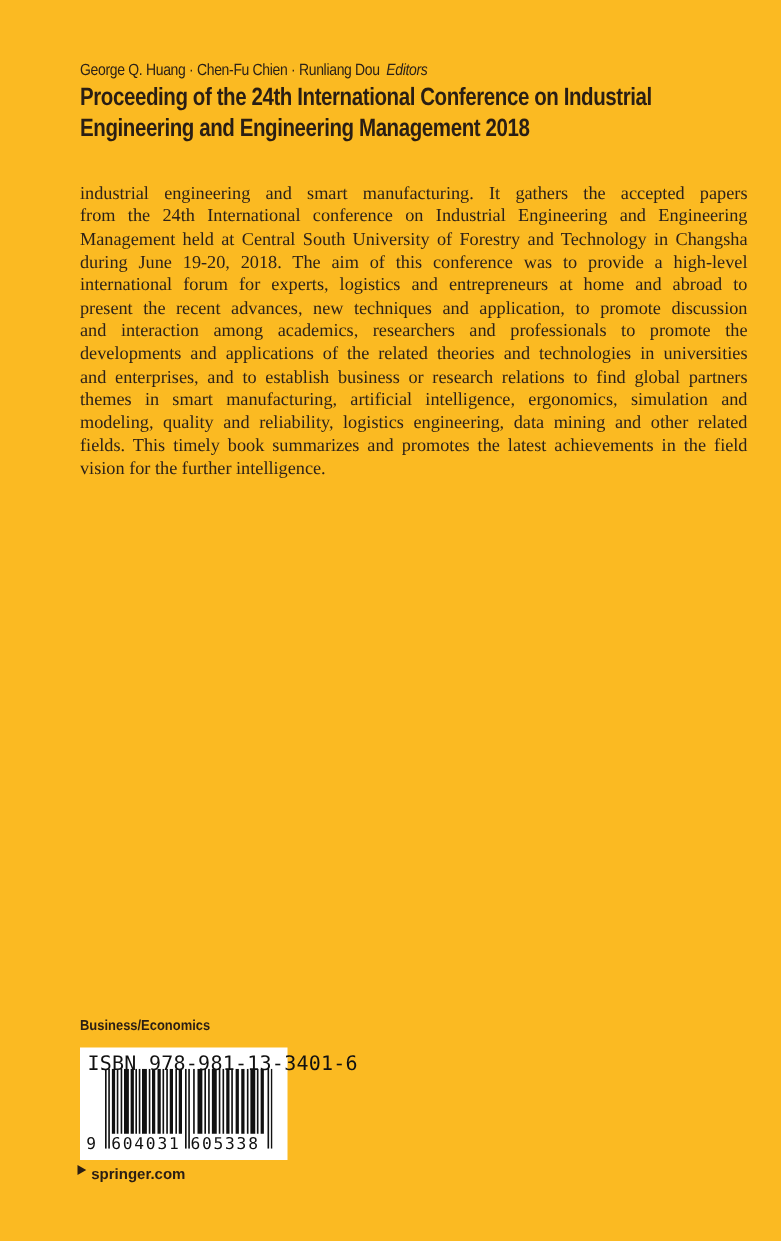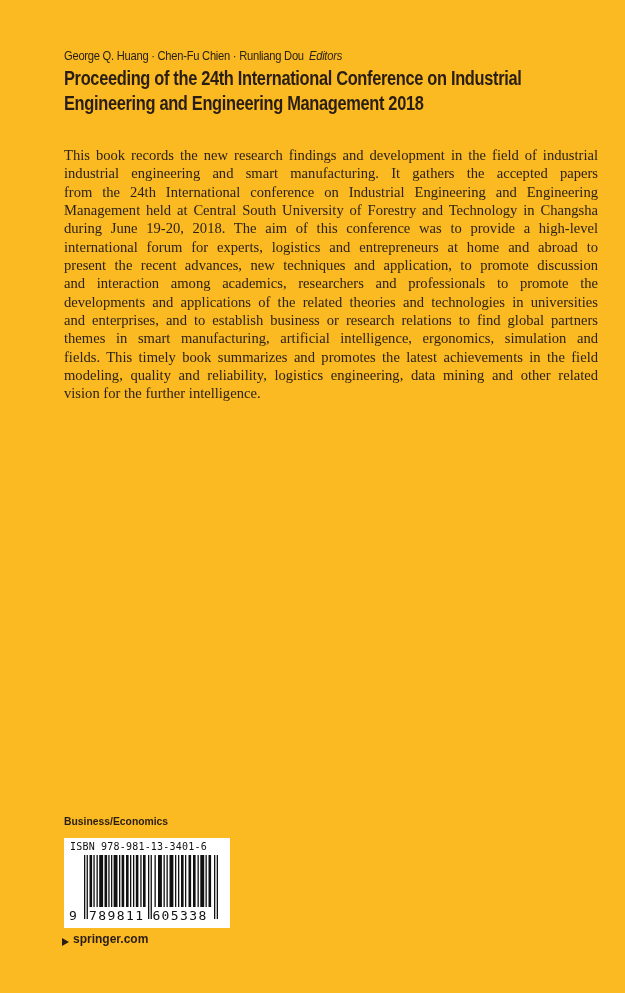--- a/index.html
+++ b/index.html
@@ -45,41 +45,41 @@
     color: #2a1e14; white-space: nowrap;
   }
   .barcode-box {
     position: absolute; left: 64px; top: 838px;
     width: 166px; height: 90px;
     background: #ffffff;
   }
   .isbn-text {
     position: absolute; left: 6px; top: 3px;
     font-family: "DejaVu Sans Mono", monospace;
-    font-size: 10px; letter-spacing: 0.2px;
+    font-size: 16px; letter-spacing: 0.2px;
     color: #111;
     white-space: nowrap;
   }
   .bars {
     position: absolute; left: 20px; top: 17px;
     width: 134px; height: 64px;
   }
   .digits {
     position: absolute; left: 5px; top: 70px;
     font-family: "DejaVu Sans Mono", monospace;
     font-size: 13px; color: #111; white-space: nowrap;
     background: transparent;
   }
   .digits span { display: inline-block; }
   .website {
     position: absolute; left: 62px; top: 932px;
     font-family: "Liberation Sans", sans-serif;
     font-size: 12px; font-weight: bold;
     color: #2a1e14; white-space: nowrap;
-    display: flex; align-items: flex-end;
+    display: flex; align-items: flex-start;
   }
   .tri {
     width: 0; height: 0;
     border-top: 4.5px solid transparent;
     border-bottom: 4.5px solid transparent;
     border-left: 7px solid #2a1e14;
     margin-right: 4px;
   }
 </style>
 </head>
@@ -88,33 +88,32 @@
 <div class="editors">
   <span>George Q. Huang · Chen-Fu Chien · Runliang Dou</span><span class="role">Editors</span>
 </div>
 
 <div class="title">
   <div>Proceeding of the 24th International Conference on Industrial</div>
   <div>Engineering and Engineering Management 2018</div>
 </div>
 
 <div class="blurb">
-  <span class="line">This book records the new research findings and development in the field of industrial</span>
   <span class="line">industrial engineering and smart manufacturing. It gathers the accepted papers</span>
   <span class="line">from the 24th International conference on Industrial Engineering and Engineering</span>
   <span class="line">Management held at Central South University of Forestry and Technology in Changsha</span>
   <span class="line">during June 19-20, 2018. The aim of this conference was to provide a high-level</span>
   <span class="line">international forum for experts, logistics and entrepreneurs at home and abroad to</span>
   <span class="line">present the recent advances, new techniques and application, to promote discussion</span>
   <span class="line">and interaction among academics, researchers and professionals to promote the</span>
   <span class="line">developments and applications of the related theories and technologies in universities</span>
   <span class="line">and enterprises, and to establish business or research relations to find global partners</span>
   <span class="line">themes in smart manufacturing, artificial intelligence, ergonomics, simulation and</span>
+  <span class="line">modeling, quality and reliability, logistics engineering, data mining and other related</span>
   <span class="line">fields. This timely book summarizes and promotes the latest achievements in the field</span>
-  <span class="line">modeling, quality and reliability, logistics engineering, data mining and other related</span>
   <span class="line last">vision for the further intelligence.</span>
 </div>
 
 <div class="category">Business/Economics</div>
 
 <div class="barcode-box">
   <div class="isbn-text">ISBN 978-981-13-3401-6</div>
   <svg class="bars" viewBox="0 0 134 64" preserveAspectRatio="none">
     <g fill="#111">
 
@@ -155,20 +154,20 @@
       <rect x="113.5" y="0" width="1.3" height="52"></rect>
       <rect x="116.3" y="0" width="3.9" height="52"></rect>
       <rect x="121.5" y="0" width="1.3" height="52"></rect>
       <rect x="124.5" y="0" width="2.6" height="52"></rect>
 
       <rect x="130" y="0" width="1.3" height="64"></rect>
       <rect x="132.7" y="0" width="1.3" height="64"></rect>
     </g>
   </svg>
   <div class="digits">
-    <span style="width:14px;">9</span><span style="margin-left:6px; letter-spacing:1.4px;">789811</span><span style="margin-left:8px; letter-spacing:1.4px;">605338</span>
+    <span style="width:14px;">9</span><span style="margin-left:6px; letter-spacing:1.4px;">604031</span><span style="margin-left:8px; letter-spacing:1.4px;">605338</span>
   </div>
 </div>
 
 <div class="website">
   <span class="tri"></span>
   <span>springer.com</span>
 </div>
 
 </body></html>

